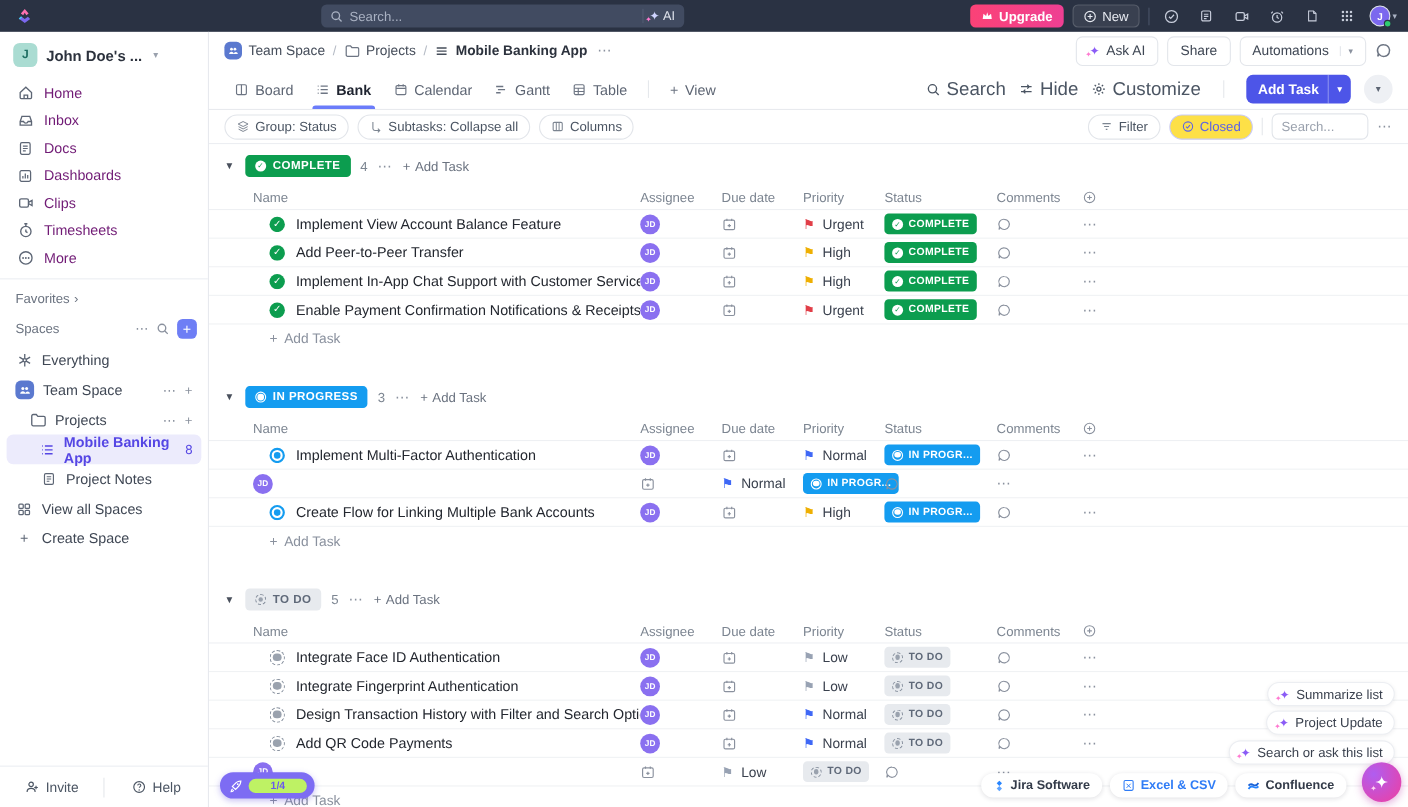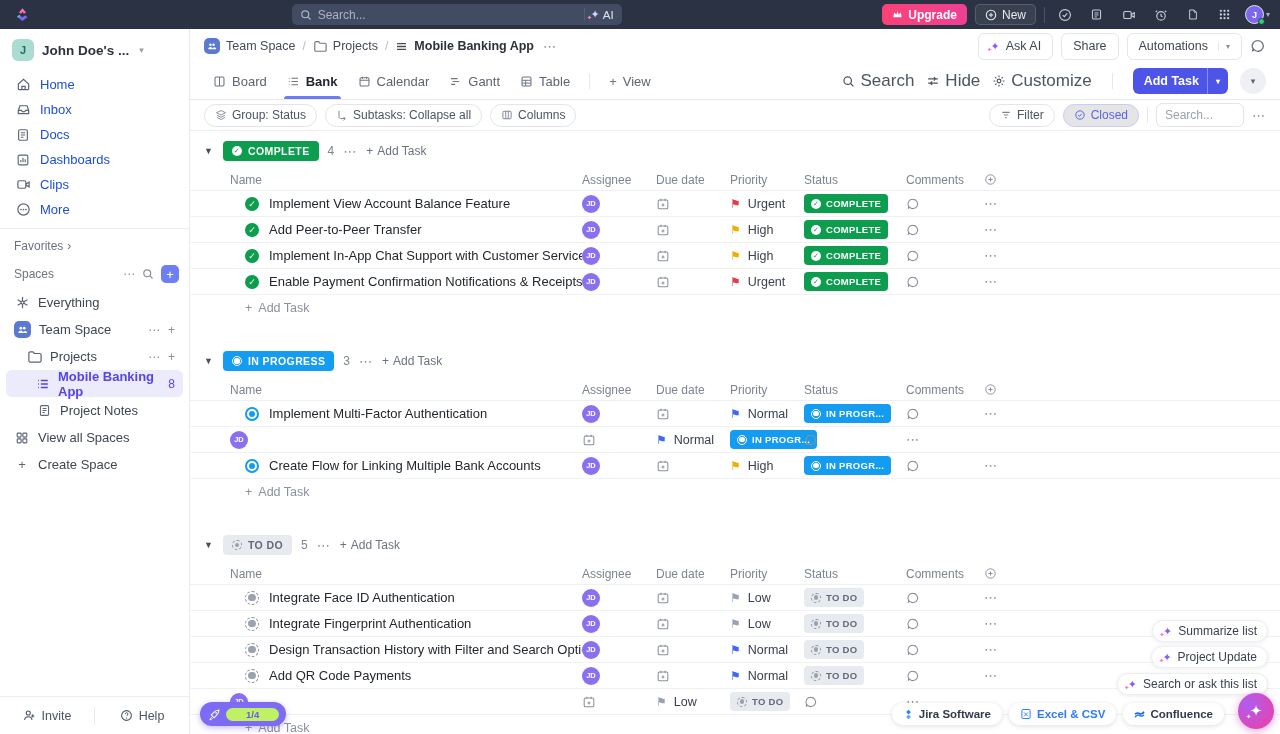--- a/index.html
+++ b/index.html
@@ -34,21 +34,21 @@
   .sidebar { width:190px; border-right:1px solid #e7e9ee; display:flex; flex-direction:column; background:#fff; }
   .main { flex:1; position:relative; display:flex; flex-direction:column; background:#fff; }
 
   
   .ws-row { display:flex; align-items:center; gap:8px; padding:10px 12px 9px; }
   .ws-avatar { width:22px; height:22px; border-radius:6px; background:#aadcd2; color:#1f6f63; font-size:11px; font-weight:bold;
     display:flex; align-items:center; justify-content:center; }
   .ws-name { font-weight:bold; font-size:13.5px; color:#2c323d; }
   .ws-caret { color:#9aa1ad; font-size:9px; margin-left:2px; }
   .snav { padding:2px 8px 6px; border-bottom:1px solid #eceef2; }
-  .snav-item { display:flex; align-items:center; gap:9px; height:25px; padding:0 7px; border-radius:6px; color:#1d4ed8; cursor:pointer; }
+  .snav-item { display:flex; align-items:center; gap:9px; height:25px; padding:0 7px; border-radius:6px; color:#701a75; cursor:pointer; }
   .snav-item .ic { width:16px; display:flex; justify-content:center; color:#5d6675; }
   .sec-label { padding:10px 14px 2px; font-size:12px; color:#6b7380; display:flex; align-items:center; gap:4px; }
   .spaces-head { display:flex; align-items:center; padding:10px 10px 4px 14px; font-size:12px; color:#6b7380; }
   .spaces-tools { margin-left:auto; display:flex; align-items:center; gap:7px; color:#8a919e; }
   .plusbtn { width:18px; height:18px; border-radius:5px; background:#6e7ef5; color:#fff; font-size:13px;
     display:flex; align-items:center; justify-content:center; }
   .tree { padding:2px 6px; }
   .tree-item { display:flex; align-items:center; gap:8px; height:27px; padding:0 8px; border-radius:6px; color:#3f4754; cursor:pointer; }
   .tree-item .ic { width:16px; display:flex; justify-content:center; color:#5d6675; }
   .tree-item .tail { margin-left:auto; display:flex; gap:8px; color:#8a919e; font-size:12px; }
@@ -86,21 +86,21 @@
   .addtask .seg { border-left:1px solid rgba(255,255,255,.35); margin-left:8px; padding:0 8px; font-size:8px; height:100%; display:flex; align-items:center; }
   .circlebtn { width:26px; height:26px; border-radius:50%; background:#eef0f4; border:none; color:#5d6573; font-size:9px;
     display:flex; align-items:center; justify-content:center; cursor:pointer; }
 
   
   .toolbar { height:31px; border-bottom:1px solid #eceef2; display:flex; align-items:center; padding:0 14px; gap:8px; }
   .chip { height:23px; border:1px solid #e2e5ea; border-radius:13px; padding:0 10px; display:flex; align-items:center; gap:5px;
     font-size:12px; color:#4b5563; background:#fff; cursor:pointer; }
   .chip .ic { color:#7c8591; }
   .toolbar-right { margin-left:auto; display:flex; align-items:center; gap:8px; }
-  .chip.closed { background:#e5e5e5; border-color:#c9cbf7; color:#5b63e8; }
+  .chip.closed { background:#fde047; border-color:#c9cbf7; color:#5b63e8; }
   .chip.closed .ic { color:#5b63e8; }
   .t-div { width:1px; height:16px; background:#e5e8ec; }
   .t-search { width:88px; height:24px; border:1px solid #e2e5ea; border-radius:6px; padding:0 8px; font-size:12px; color:#3a414e; outline:none; }
   .t-search::placeholder { color:#9aa1ad; }
   .t-dots { color:#8a919e; letter-spacing:1px; cursor:pointer; }
 
   
   .content { flex:1; overflow:hidden; padding:10px 0 0; }
   .group { margin-bottom:30px; }
   .group-head { display:flex; align-items:center; gap:9px; padding:0 14px 8px; }
@@ -296,20 +296,29 @@
             <svg width="15" height="15" viewBox="0 0 16 16">
               <rect x="2" y="4" width="8.5" height="8" rx="1.5" fill="none" stroke="currentColor" stroke-width="1.3"></rect>
               <path d="M10.5 7.5L14 5.5v5l-3.5-2" fill="none" stroke="currentColor" stroke-width="1.3"></path>
             </svg>
           </span>
         <span>Clips</span>
       </div>
       <div class="snav-item">
         <span class="ic">
             <svg width="15" height="15" viewBox="0 0 16 16">
+              <circle cx="8" cy="9" r="5" fill="none" stroke="currentColor" stroke-width="1.3"></circle>
+              <path d="M6.5 1.5h3M8 1.5V4M8 7v2.2l1.6.9" fill="none" stroke="currentColor" stroke-width="1.3"></path>
+            </svg>
+          </span>
+        <span>Timesheets</span>
+      </div>
+      <div class="snav-item">
+        <span class="ic">
+            <svg width="15" height="15" viewBox="0 0 16 16">
               <circle cx="8" cy="8" r="6" fill="none" stroke="currentColor" stroke-width="1.3"></circle>
               <circle cx="5.3" cy="8" r=".9" fill="currentColor"></circle>
               <circle cx="8" cy="8" r=".9" fill="currentColor"></circle>
               <circle cx="10.7" cy="8" r=".9" fill="currentColor"></circle>
             </svg>
           </span>
         <span>More</span>
       </div>
     </nav>
 

